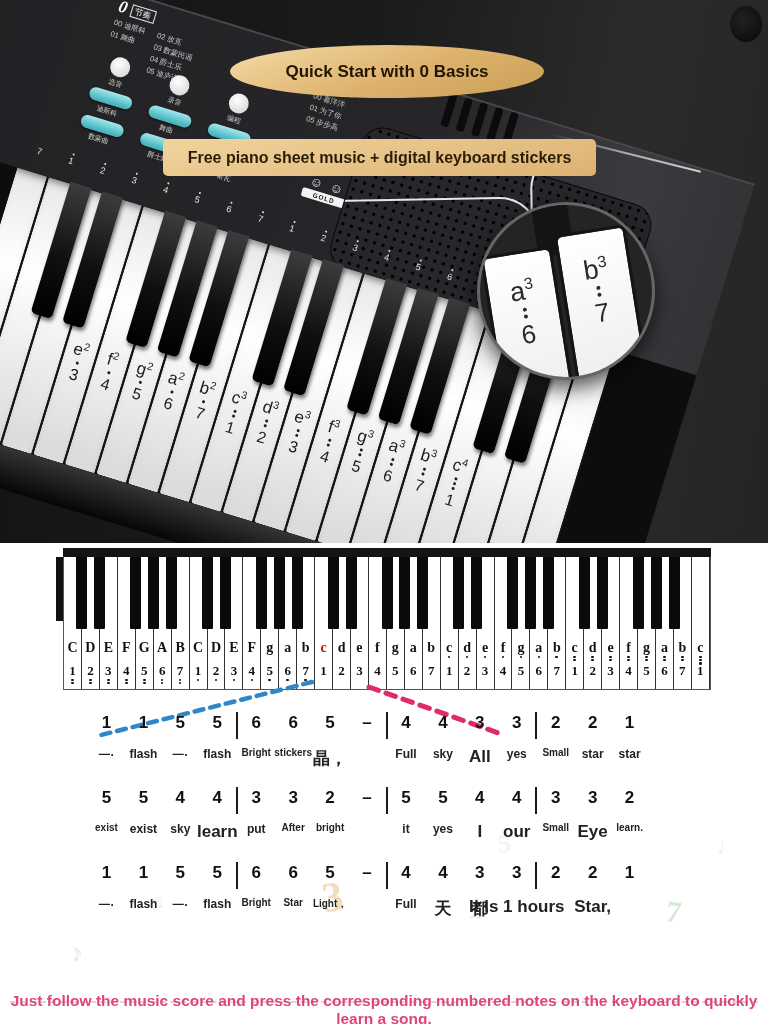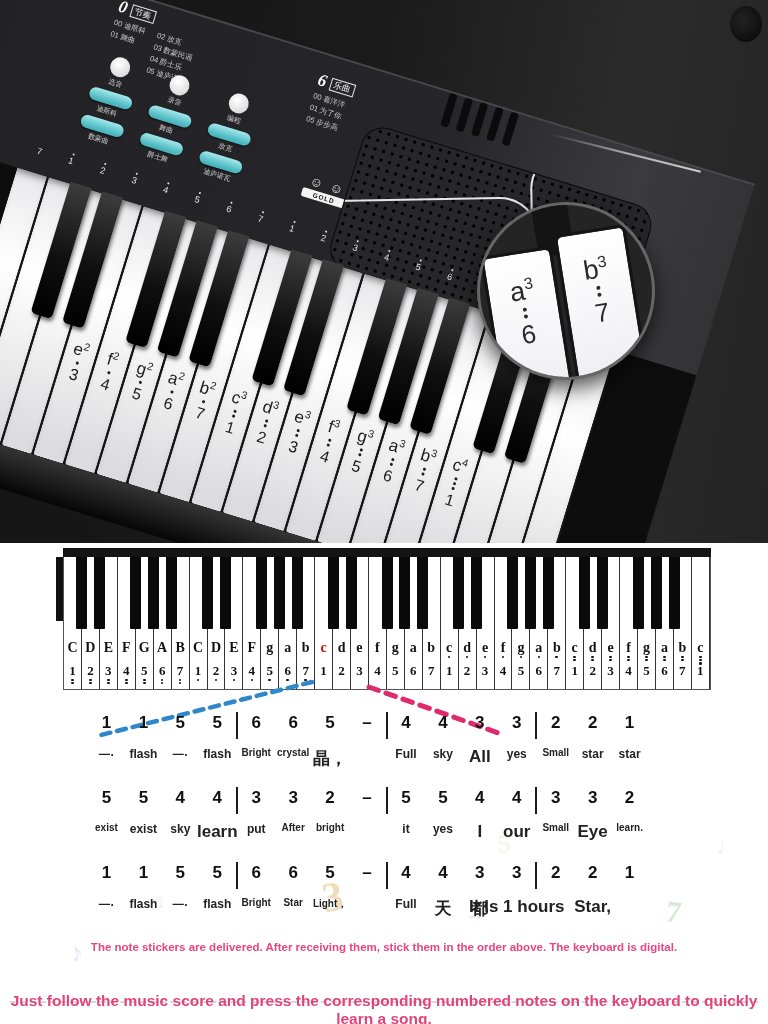--- a/index.html
+++ b/index.html
@@ -419,20 +419,22 @@
           </div>
           <div class="mag-key mk1">
             <div class="m-lt">b<sup>3</sup></div>
             <div class="mdot"></div>
             <div class="mdot"></div>
             <div class="m-num">7</div>
           </div>
         </div>
     </div>
 
+    <div class="badge">Quick Start with 0 Basics</div>
+    <div class="banner">Free piano sheet music + digital keyboard stickers</div>
   </div>
 
   <div class="sheet">
     <div id="watermarks">
         <div class="wm" style="left: 322px; top: 330px; font-size: 42px; color: rgb(233, 197, 143); opacity: 0.6; transform: rotate(-8deg);">3</div>
         <div class="wm" style="left: 70px; top: 395px; font-size: 26px; color: rgb(188, 214, 234); opacity: 0.5; transform: rotate(-15deg);">♪</div>
         <div class="wm" style="left: 468px; top: 356px; font-size: 22px; color: rgb(242, 201, 216); opacity: 0.45; transform: rotate(10deg);">♫</div>
         <div class="wm" style="left: 666px; top: 352px; font-size: 30px; color: rgb(168, 214, 168); opacity: 0.5; transform: rotate(8deg);">7</div>
         <div class="wm" style="left: 716px; top: 290px; font-size: 24px; color: rgb(207, 227, 242); opacity: 0.4; transform: rotate(0deg);">♩</div>
         <div class="wm" style="left: 498px; top: 286px; font-size: 26px; color: rgb(207, 232, 207); opacity: 0.35; transform: rotate(-6deg);">5</div>
@@ -856,21 +858,21 @@
             <div class="nt">5</div>
             <div class="ly">flash</div>
           </div>
           <div class="sbar"></div>
           <div class="si">
             <div class="nt">6</div>
             <div class="ly sm">Bright</div>
           </div>
           <div class="si">
             <div class="nt">6</div>
-            <div class="ly sm">crystal</div>
+            <div class="ly sm">stickers</div>
           </div>
           <div class="si">
             <div class="nt">5</div>
             <div class="ly em">晶，</div>
           </div>
           <div class="si">
             <div class="nt">–</div>
             <div class="ly"></div>
           </div>
           <div class="sbar"></div>
@@ -1029,17 +1031,16 @@
             <div class="nt">2</div>
             <div class="ly em">Star,</div>
           </div>
           <div class="si">
             <div class="nt">1</div>
             <div class="ly"></div>
           </div>
         </div>
       </div>
 
-    <div class="fnote1">The note stickers are delivered. After receiving them, stick them in the order above. The keyboard is digital.</div>
     <div class="fnote2">Just follow the music score and press the corresponding numbered notes on the keyboard to quickly learn a song.</div>
     <div class="dashline"></div>
   </div>
 </div>
 
 </body></html>

